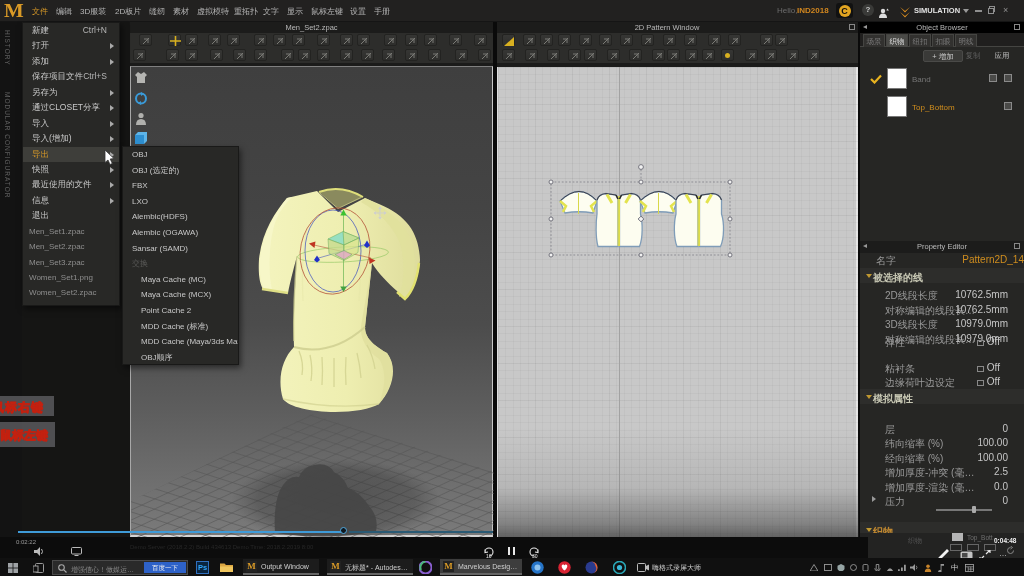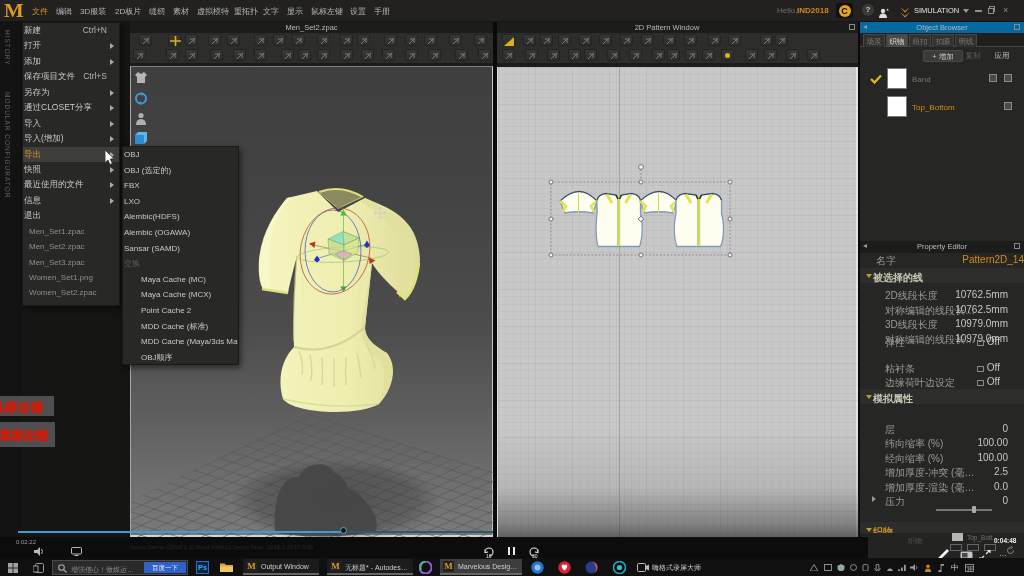--- a/index.html
+++ b/index.html
@@ -19,21 +19,21 @@
 .ticon{position:absolute;width:13px;height:12px;background:linear-gradient(#363634,#2e2e2c);border:1px solid #232321;border-radius:2px}
 
 #v3d{left:130px;top:66px;width:363px;height:471px;background:linear-gradient(#3f3f3f,#444444 30%,#4c4c4c 55%,#5e5e5e 74%,#707070 90%,#7a7a7a);border-top:1px solid #808080;border-left:1px solid #a8a8a8;border-right:1px solid #c8c8c8;border-bottom:2px solid #d4d4d4}
 #v2d{left:497px;top:67px;width:361px;height:470px;background:#c8c8c8;border-left:1px solid #dedede;border-right:2px solid #e4e4e4}
 
 #rp{left:860px;top:22px;width:164px;height:536px;background:#262624}
 
 #pbar{left:0;top:537px;width:868px;height:21px;background:#0c0c0c}
 #tbarwin{left:0;top:558px;width:1024px;height:18px;background:#101010}
 .menu{background:#282826;border:1px solid #191918;box-shadow:2px 3px 6px rgba(0,0,0,.5)}
-.menu .it{position:relative;height:16px;line-height:16px;color:#c8c8c8;font-size:8.5px;padding-left:1px;white-space:nowrap;overflow:hidden}
+.menu .it{position:relative;height:16px;line-height:16px;color:#c8c8c8;font-size:8.5px;padding-left:9px;white-space:nowrap;overflow:hidden}
 .menu .arr{position:absolute;right:5px;top:5px;width:0;height:0;border-left:4px solid #aaa;border-top:3px solid transparent;border-bottom:3px solid transparent}
 .rtab{position:absolute;top:12px;width:22px;height:13px;background:#32312f;font-size:7.5px;text-align:center;line-height:13px;border:1px solid #454542;border-bottom:none}
 .prow{position:absolute;left:0;width:188px;height:14.5px;font-size:10px}
 .plab{position:absolute;left:25px;top:3px;color:#9a9a9a}
 .pval{position:absolute;right:40px;top:3px;color:#c6c6c6}
 .ppen{position:absolute;right:8px;top:3px;width:9px;height:9px}
 .psec{position:absolute;left:6px;top:3px;color:#c8c8b4;font-weight:bold}
 .parr{position:absolute;left:6px;top:5.5px;width:0;height:0;border-top:4px solid #c09830;border-left:3px solid transparent;border-right:3px solid transparent}
 .menu .it{height:15.45px;line-height:15.45px}
 .menu .sc{position:absolute;right:12px;color:#b5b5b5}
@@ -521,21 +521,21 @@
         <path d="M2 8 L8 2 M3 3 h4 v4" stroke="#7b7b76" stroke-width="1" fill="none"></path>
       </svg>
     </div>
   <div class="ticon" style="left:806.5px;top:48.5px">
       <svg width="11" height="10" style="position:absolute;left:1px;top:1px">
         <path d="M2 8 L8 2 M3 3 h4 v4" stroke="#7b7b76" stroke-width="1" fill="none"></path>
       </svg>
     </div>
 
   <div class="abs" id="rp">
-    <div class="abs" style="left:0;top:0;width:164px;height:11px;background:#0369a1;color:#b9b9b9;font-size:7.5px;text-align:center;line-height:11px">Object Browser</div>
+    <div class="abs" style="left:0;top:0;width:164px;height:11px;background:#000000;color:#b9b9b9;font-size:7.5px;text-align:center;line-height:11px">Object Browser</div>
     <div class="abs" style="left:3px;top:3px;width:0;height:0;border-right:4px solid #999;border-top:2.5px solid transparent;border-bottom:2.5px solid transparent"></div>
     <div class="abs" style="left:154px;top:2px;width:6px;height:6px;border:1px solid #888"></div>
 
     <div class="abs" style="left:0;top:11px;width:164px;height:14px;background:#201f1e;border-bottom:1px solid #454542"></div>
     <div class="rtab" style="left:3px;color:#7a7a7a">场景</div>
     <div class="rtab" style="left:26px;background:#4a4a47;color:#dedede">织物</div>
     <div class="rtab" style="left:49px;color:#7a7a7a">纽扣</div>
     <div class="rtab" style="left:72px;color:#7a7a7a">扣眼</div>
     <div class="rtab" style="left:95px;color:#7a7a7a">明线</div>
 
@@ -695,21 +695,21 @@
           <path d="M1 10 Q1 5.5 5 5.5 Q9 5.5 9 10 Z" fill="#ddd"></path>
           <path d="M8.2 2.2 l1.6 -1.6 l0.9 2.2 Z" fill="#ddd"></path>
         </svg>
     </div>
     <div class="abs" style="left:899px;top:4px;width:12px;height:12px">
       <svg width="12" height="12" viewBox="0 0 12 12">
           <path d="M1 1 L6 5 L11 1 L6 6.5 Z" fill="#e8951d"></path>
           <path d="M1 6 L6 10 L11 6 L6 11.5 Z" fill="#e8951d"></path>
         </svg>
     </div>
-    <div class="mi" style="left:914px;font-size:7.5px;font-weight:normal;color:#e3e3e3">SIMULATION</div>
+    <div class="mi" style="left:914px;font-size:7.5px;font-weight:bold;color:#e3e3e3">SIMULATION</div>
     <div class="abs" style="left:963px;top:9px;width:0;height:0;border-top:4px solid #999;border-left:3.5px solid transparent;border-right:3.5px solid transparent"></div>
     <div class="abs" style="left:975px;top:10px;width:7px;height:1.5px;background:#8f8f8f"></div>
     <div class="abs" style="left:989px;top:6px;width:6px;height:6px;border:1.2px solid #8f8f8f"></div>
     <div class="abs" style="left:987.5px;top:8px;width:6px;height:6px;border:1.2px solid #8f8f8f;background:#222120"></div>
     <div class="abs" style="left:1003px;top:5px;color:#8f8f8f;font-size:9px">×</div>
   </div>
 
   <div class="abs menu" id="fmenu" style="left:22px;top:22px;width:98px;height:284px">
     <div class="it" style="top:0">新建<span class="sc">Ctrl+N</span></div>
     <div class="it">打开<span class="arr"></span></div>

